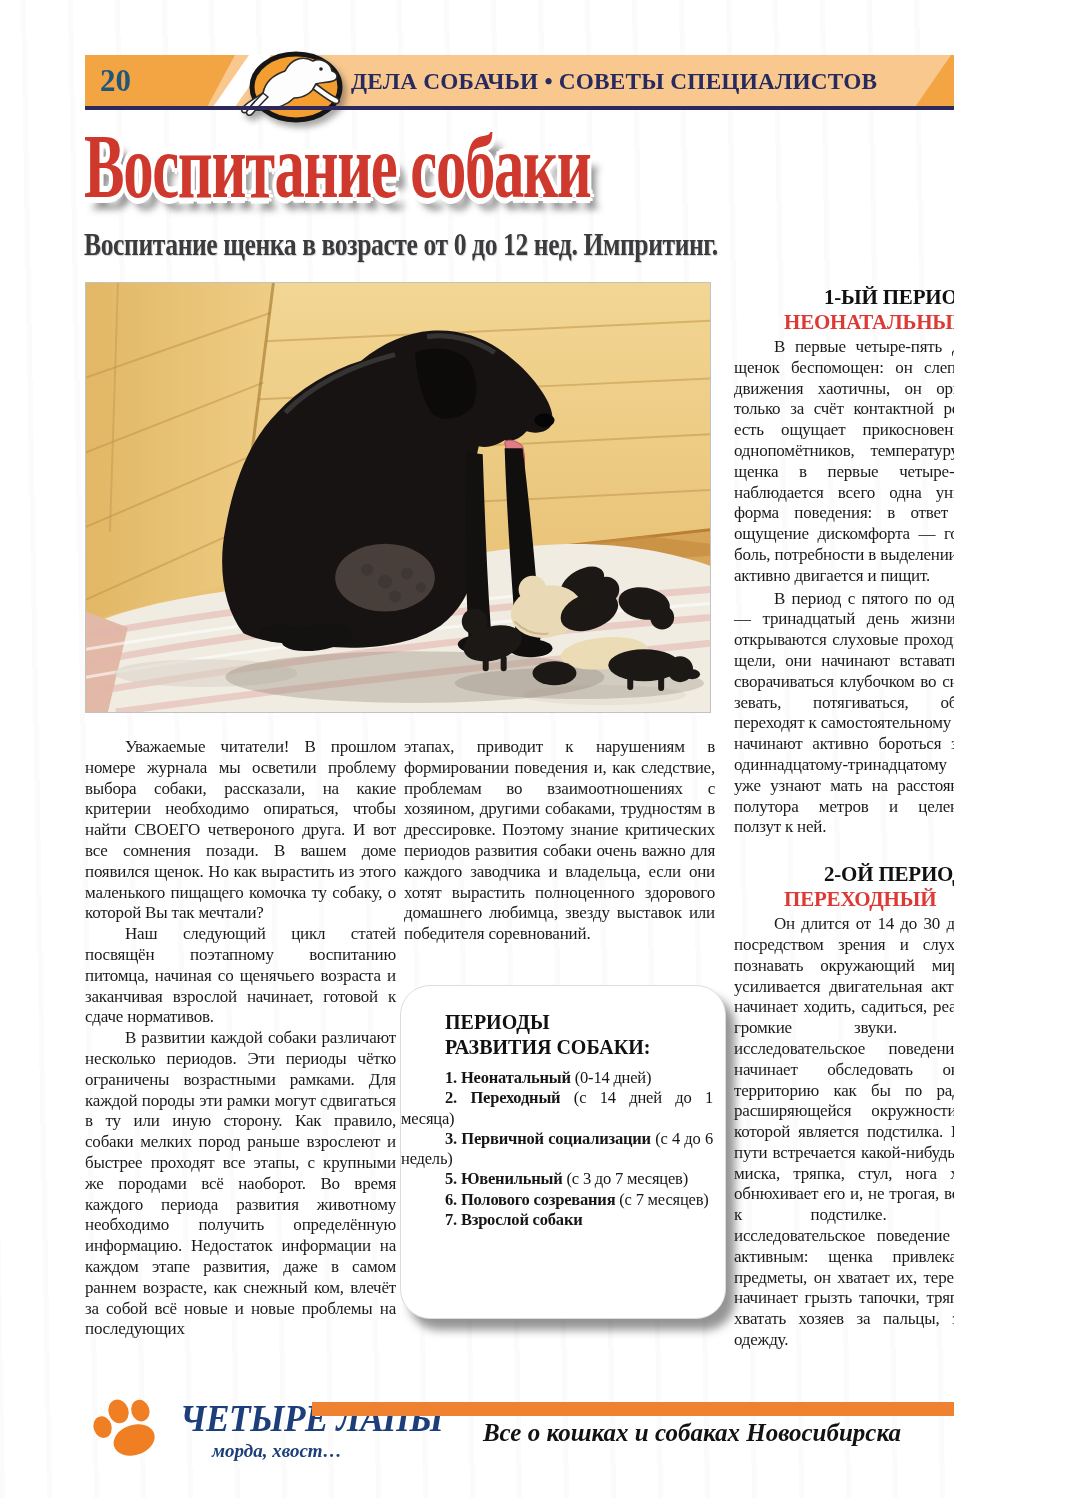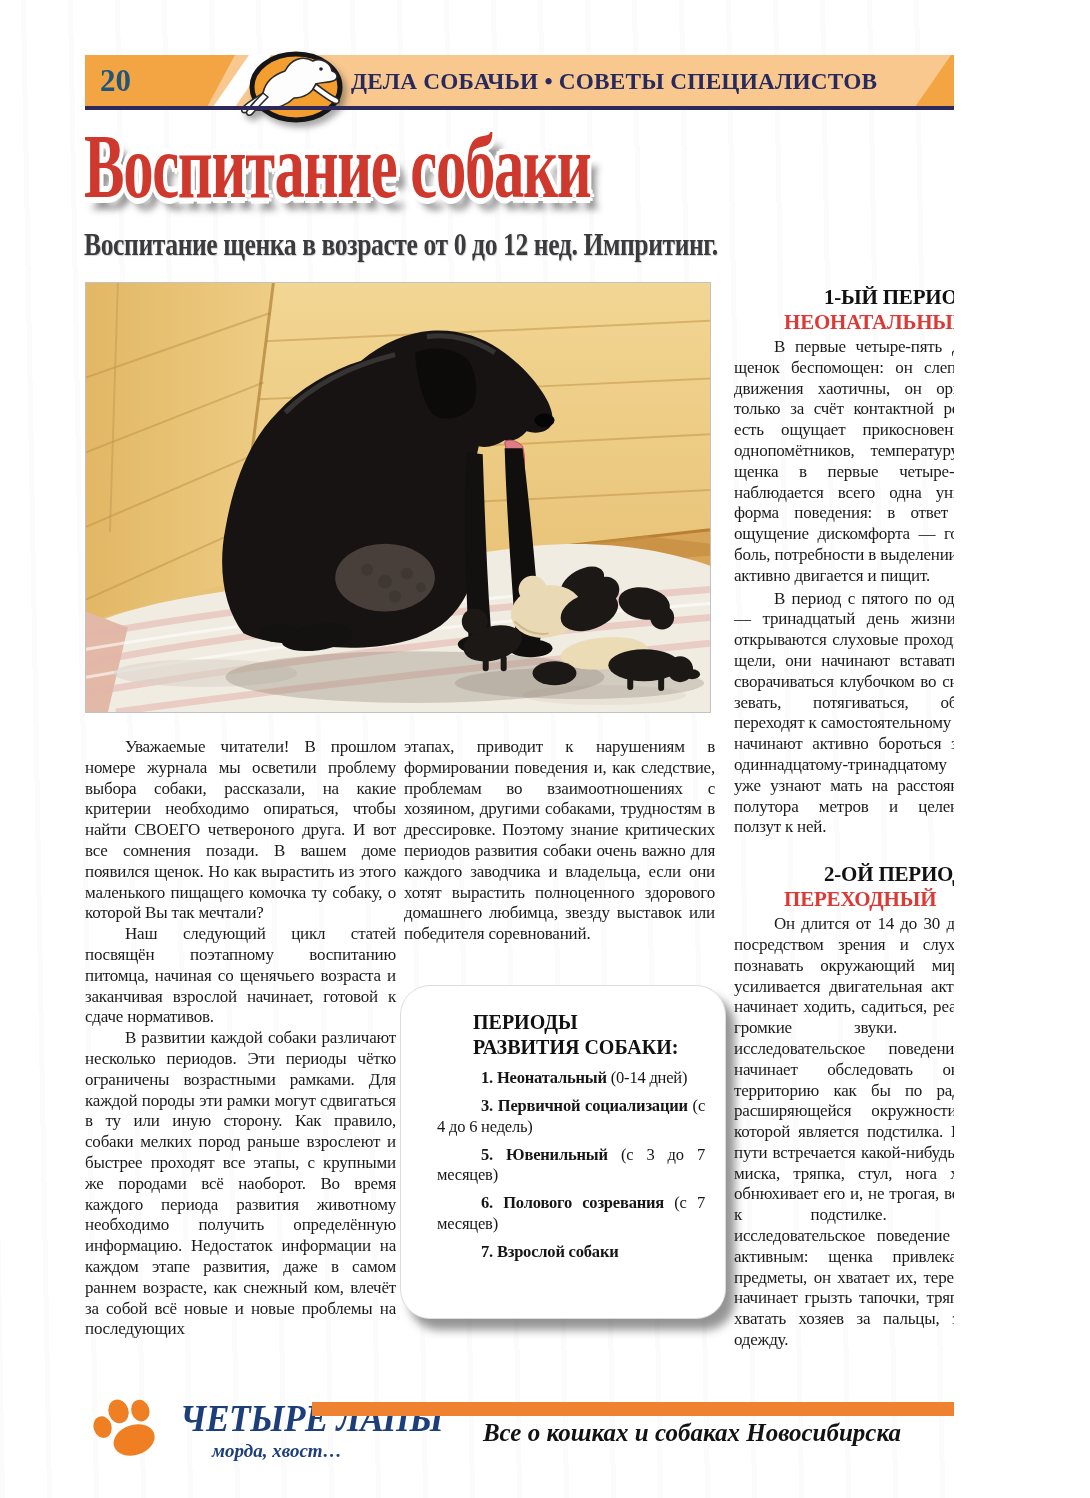--- a/index.html
+++ b/index.html
@@ -42,25 +42,25 @@
   .col-mid{left:404px;top:737px;width:311px;}
   .col-right{left:734px;top:285px;width:306px;}
   .period-h{font-weight:bold;font-size:21px;line-height:25px;color:#111;padding-left:50px;text-align:left;
         text-indent:0;margin:0;}
   .period-h .red{color:#dd3a35;}
   .col-right .ph2{margin-top:24px;}
   .col-right p.body{margin-top:2px;}
   
   .pbox{position:absolute;left:400px;top:985px;width:326px;height:334px;background:#fff;
         border:1px solid #dcdcdc;border-radius:30px;box-sizing:border-box;
-        box-shadow:9px 11px 10px rgba(0,0,0,.42);padding:24px 12px 0 28px;}
+        box-shadow:9px 11px 10px rgba(0,0,0,.42);padding:24px 12px 0 0;}
   .pbox .btitle{font-weight:bold;font-size:20px;line-height:25px;color:#111;padding-left:44px;}
   .pbox .items{margin-top:8px;font-size:16.5px;line-height:20.3px;color:#161616;text-align:justify;
         letter-spacing:-.2px;}
-  .pbox .items p{margin:8px;text-indent:44px;}
+  .pbox .items p{margin:0;text-indent:44px;}
   .closing{position:absolute;left:404px;top:1340px;width:311px;}
   
   .paw{position:absolute;left:82px;top:1396px;width:100px;height:62px;}
   .f-title{position:absolute;left:180px;top:1396px;font-size:38px;font-weight:bold;font-style:italic;
         color:#1c3e7b;letter-spacing:-.5px;transform:scaleX(.93);transform-origin:left top;white-space:nowrap;}
   .f-tagline{position:absolute;left:212px;top:1440px;font-size:19px;font-weight:bold;font-style:italic;
         color:#1c3e7b;white-space:nowrap;}
   .f-bar{position:absolute;left:312px;top:1402px;width:725px;height:14px;background:#ee8230;}
   .f-right{position:absolute;right:53px;top:1419px;font-size:25px;font-weight:bold;font-style:italic;
         color:#121212;white-space:nowrap;}
@@ -214,20 +214,21 @@
     <p class="noindent">этапах, приводит к нарушениям в формировании поведения и, как следствие, проблемам во взаимоотношениях с хозяином, другими собаками, трудностям в дрессировке. Поэтому знание критических периодов развития собаки очень важно для каждого заводчика и владельца, если они хотят вырастить полноценного здорового домашнего любимца, звезду выставок или победителя соревнований.</p>
   </div>
 
   <div class="pbox">
     <div class="btitle">
       <div>ПЕРИОДЫ</div>
       <div>РАЗВИТИЯ СОБАКИ:</div>
     </div>
     <div class="items">
       <p><b>1. Неонатальный</b><span> (0-14 дней)</span></p>
+      <p><b>2. Переходный</b><span> (с 14 дней до 1 месяца)</span></p>
       <p><b>3. Первичной социализации</b><span> (с 4 до 6 недель)</span></p>
       <p><b>5. Ювенильный</b><span> (с 3 до 7 месяцев)</span></p>
       <p><b>6. Полового созревания</b><span> (с 7 месяцев)</span></p>
       <p><b>7. Взрослой собаки</b><span></span></p>
     </div>
   </div>
 
 
   <div class="col col-right">
     <p class="period-h">

